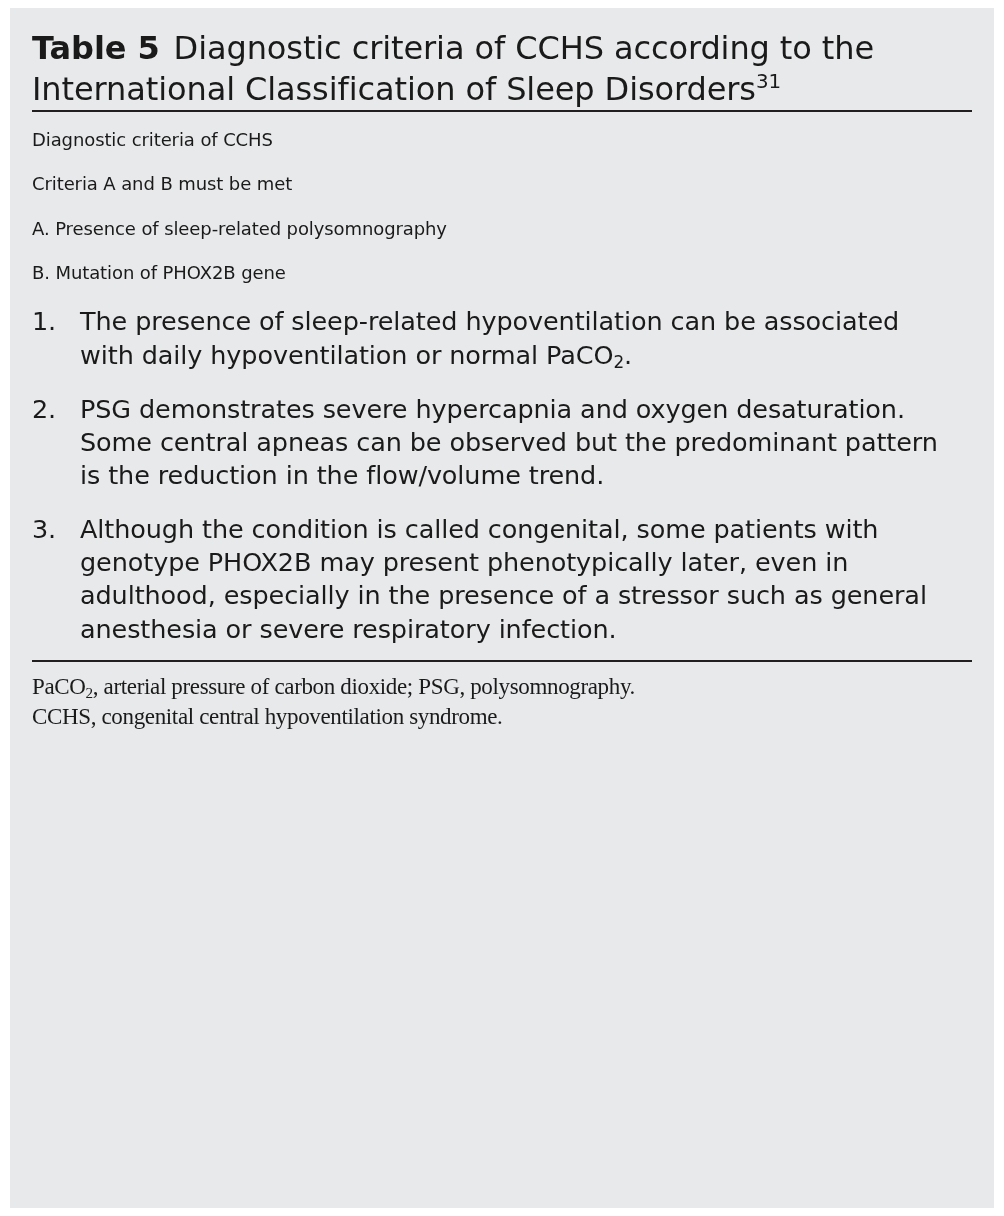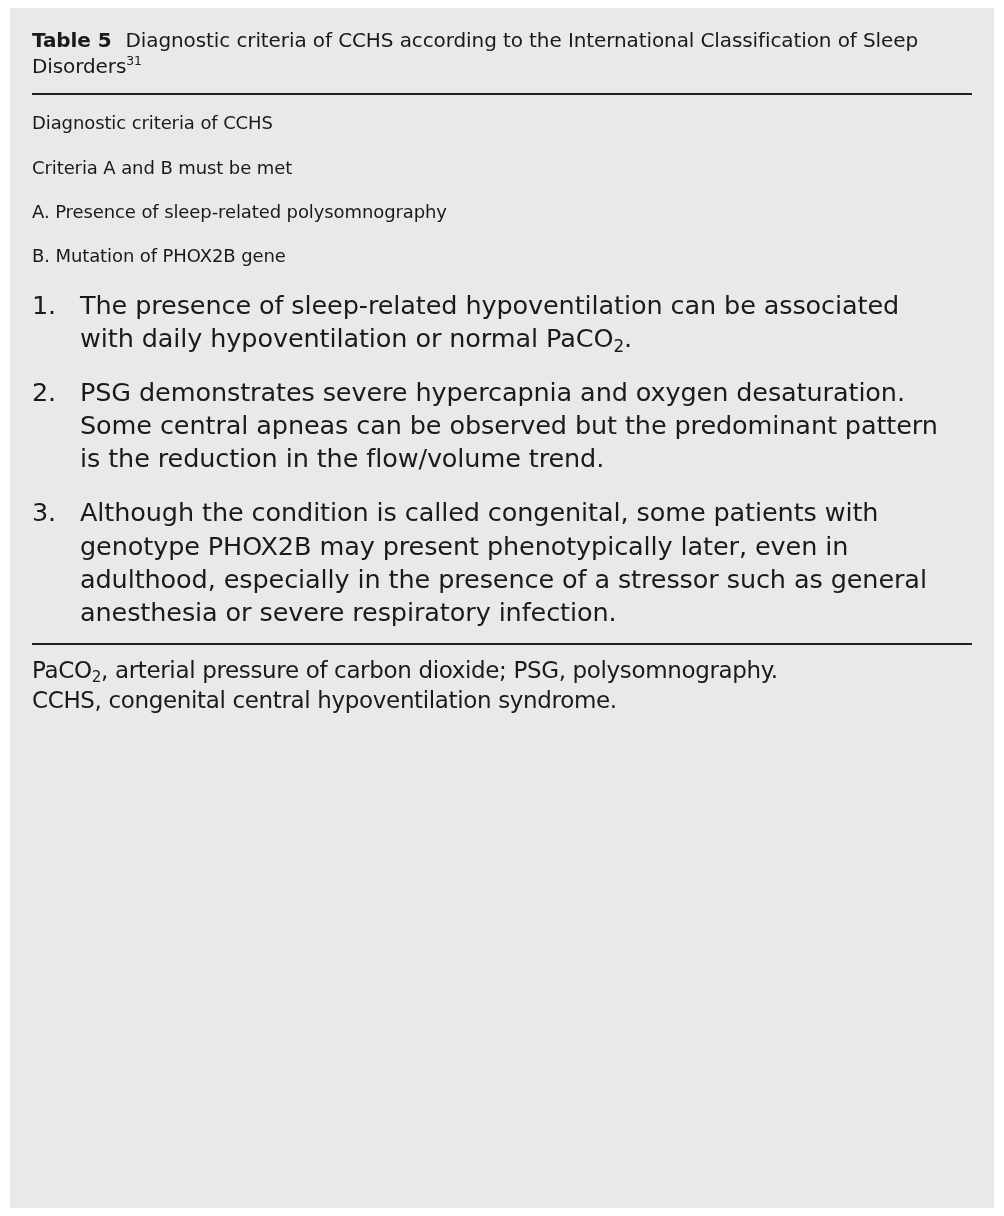--- a/index.html
+++ b/index.html
@@ -17,24 +17,23 @@
     position: absolute;
     left: 10px;
     top: 8px;
     width: 984px;
     height: 1200px;
     background: #e8e9eb;
     box-sizing: border-box;
     padding: 0 22px;
   }
   .caption {
-    font-size: 20px;
+    font-size: 32px;
     line-height: 1.28;
     padding-top: 20px;
-    padding-bottom: 14px;
     padding-right: 20px;
     letter-spacing: -0.1px;
   }
   .caption .lbl {
     font-weight: bold;
   }
   .caption .lbl-gap {
     display: inline-block;
     width: 14px;
   }
@@ -83,20 +82,21 @@
   .num-row.last {
     margin-bottom: 14px;
   }
   .ital {
   }
   .footer {
     padding-top: 10px;
     font-size: 23px;
     line-height: 1.32;
     letter-spacing: -0.35px;
+    font-family: Liberation Serif, serif;
   }
   .footer div {
     white-space: nowrap;
   }
 </style>
 </head>
 <body>
 
 <div class="table-card">
 

